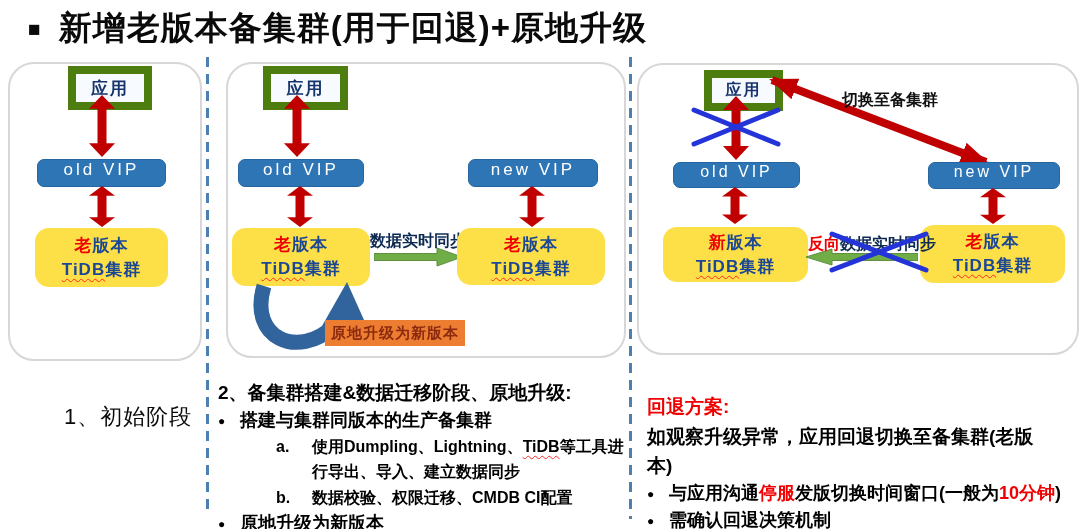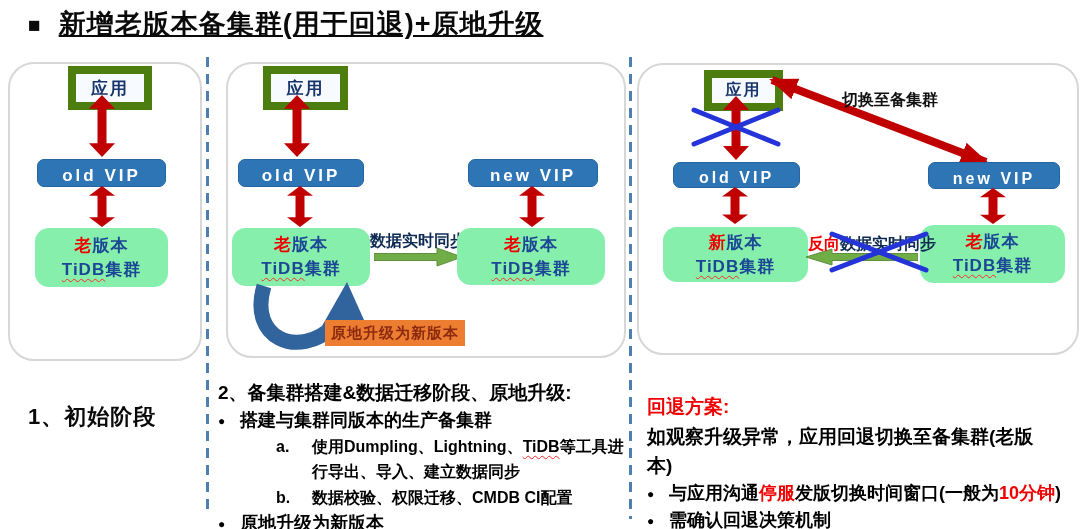--- a/index.html
+++ b/index.html
@@ -1,42 +1,42 @@
 <!DOCTYPE html>
 <html><head>
 <meta charset="utf-8">
 <style>
   html,body{margin:0;padding:0;background:#ffffff;}
   .stage{position:relative;width:1080px;height:529px;background:#ffffff;overflow:hidden;
          font-family:"Liberation Sans","DejaVu Sans",sans-serif;}
   .title{position:absolute;left:28px;top:6px;display:flex;align-items:center;gap:18px;
          font-weight:bold;color:#0a0a0a;}
   .title .sq{font-size:21px;line-height:1;}
-  .title .tx{font-size:27px;letter-spacing:1px;text-decoration:underline;}
+  .title .tx{font-size:33px;letter-spacing:1px;}
   .panel{position:absolute;background:#ffffff;border:2px solid #d7d7d7;border-radius:26px;}
   .divider{position:absolute;width:3px;
            background:repeating-linear-gradient(to bottom,#4e7fb1 0 10px,transparent 10px 17px);}
   .appbox{position:absolute;display:flex;align-items:center;justify-content:center;
           background:#f7fbff;border:8px solid #4d7c0f;color:#17356b;font-weight:bold;
           font-size:17px;letter-spacing:2px;}
-  .vip{position:absolute;display:flex;align-items:flex-end;justify-content:center;
-       background:#2e75b6;border:1px solid #2565a0;color:#ffffff;font-weight:bold;
+  .vip{position:absolute;display:flex;align-items:flex-start;justify-content:center;
+       background:#2e75b6;border:1px solid #2565a0;color:#ffffff;font-weight:normal;
        font-size:17px;letter-spacing:3px;border-radius:7px;}
   .cluster{position:absolute;display:flex;flex-direction:column;justify-content:center;
-           background:#86efac;border-radius:14px;color:#1b4795;font-weight:bold;font-size:17px;
+           background:#fde047;border-radius:14px;color:#1b4795;font-weight:bold;font-size:17px;
            line-height:1.4;letter-spacing:1px;text-align:center;}
   .accent{color:#f00000;}
   .wavy{text-decoration:underline;text-decoration-style:wavy;text-decoration-color:#ff2a2a;
         text-decoration-thickness:1px;text-underline-offset:3px;}
   .arrow{position:absolute;}
   .lbl{position:absolute;font-weight:bold;color:#0d2a52;white-space:nowrap;}
   .lbl-dark{color:#111111;}
   .orange-tag{position:absolute;background:#ed7d31;color:#8c2a10;font-weight:bold;font-size:15px;
               display:flex;align-items:center;justify-content:center;letter-spacing:1px;}
-  .caption{position:absolute;font-weight:bold;color:#0a0a0a;font-size:22px;letter-spacing:1px;}
+  .caption{position:absolute;font-weight:normal;color:#0a0a0a;font-size:22px;letter-spacing:1px;margin-left:36px;}
   .notes{position:absolute;font-weight:bold;color:#000000;margin-top:12px;}
   .notes .heading{font-size:19px;line-height:1.45;}
   .notes .row{display:flex;align-items:flex-start;font-size:18px;line-height:1.5;}
   .notes .row .bullet{width:22px;font-size:12px;padding-top:5px;flex:none;}
   .notes .sub{margin-left:58px;font-size:16px;line-height:1.6;}
   .notes .sub .pfx{width:36px;flex:none;}
   .red{color:#f00000;}
   .red-heading{color:#f00000;font-size:19px;line-height:1.5;}
   .para{font-size:19px;line-height:1.55;width:402px;}
 </style>

